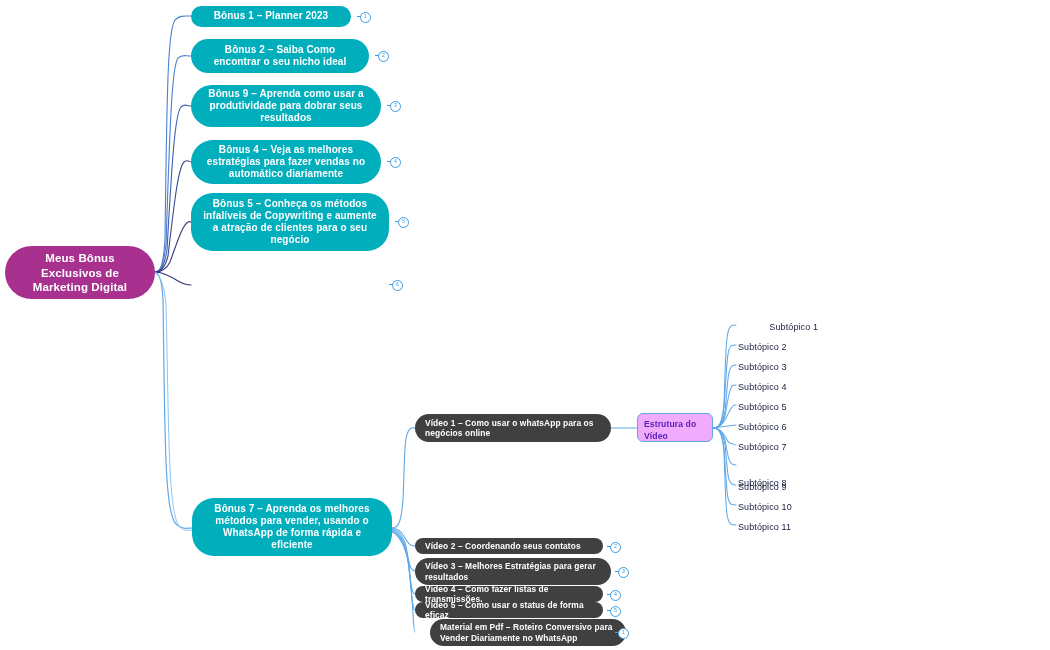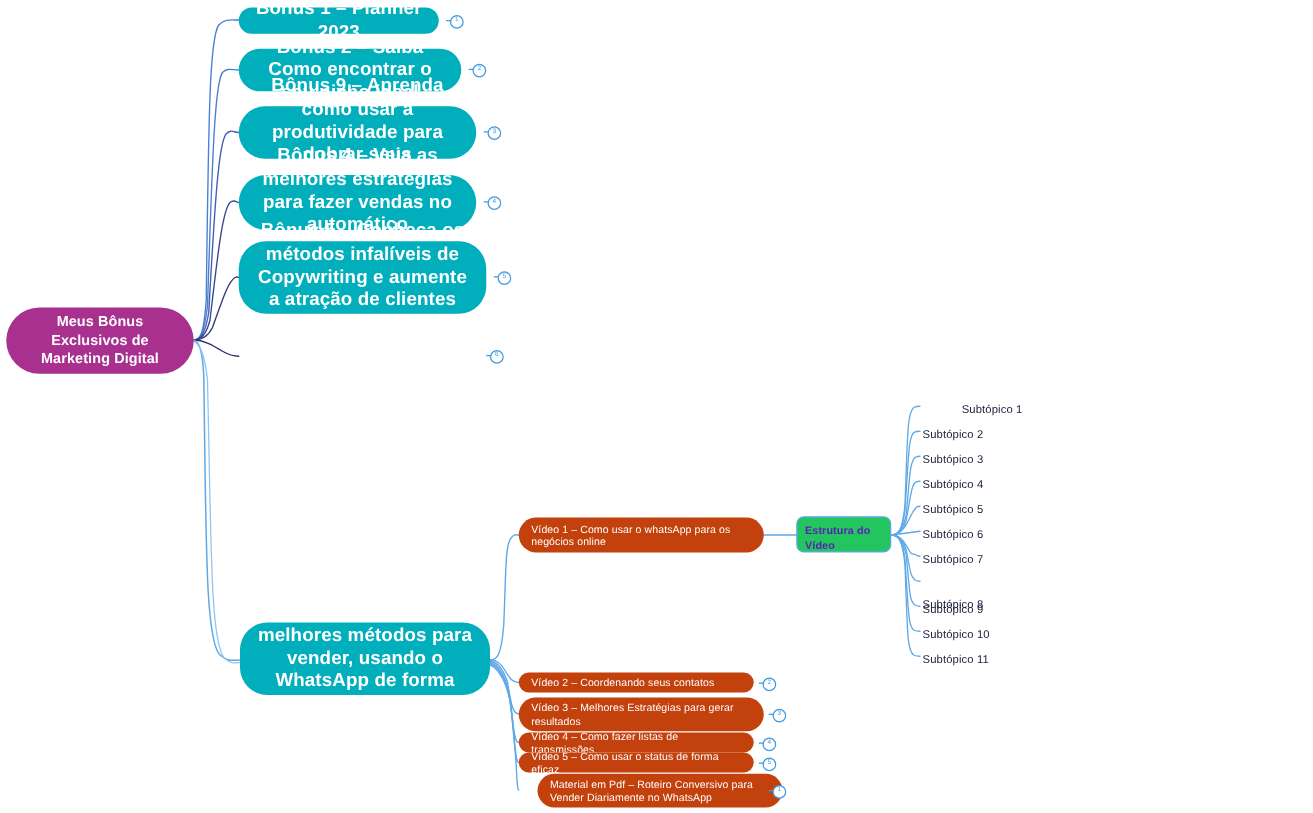--- a/index.html
+++ b/index.html
@@ -43,38 +43,38 @@
     border-radius: 28px;
     font-size: 11.5px;
     font-weight: bold;
     padding: 6px 10px;
   }
 
   .node-bonus {
     background: #00AEBC;
     color: #ffffff;
     border-radius: 22px;
-    font-size: 15px;
+    font-size: 10px;
     font-weight: bold;
     padding: 5px 12px;
   }
 
   .node-video {
-    background: #c2410c;
+    background: #404040;
     color: #ffffff;
     border-radius: 16px;
     font-size: 8.4px;
-    font-weight: normal;
+    font-weight: bold;
     padding: 4px 10px;
     text-align: left;
     justify-content: flex-start;
   }
 
   .node-struct {
-    background: #22c55e;
+    background: #f0abfc;
     color: #5B21B6;
     border: 1.3px solid #5FA8E8;
     border-radius: 6px;
     font-size: 8.6px;
     font-weight: bold;
     text-align: left;
     justify-content: flex-start;
     align-items: flex-start;
     padding: 5px 6px;
     line-height: 1.35;

